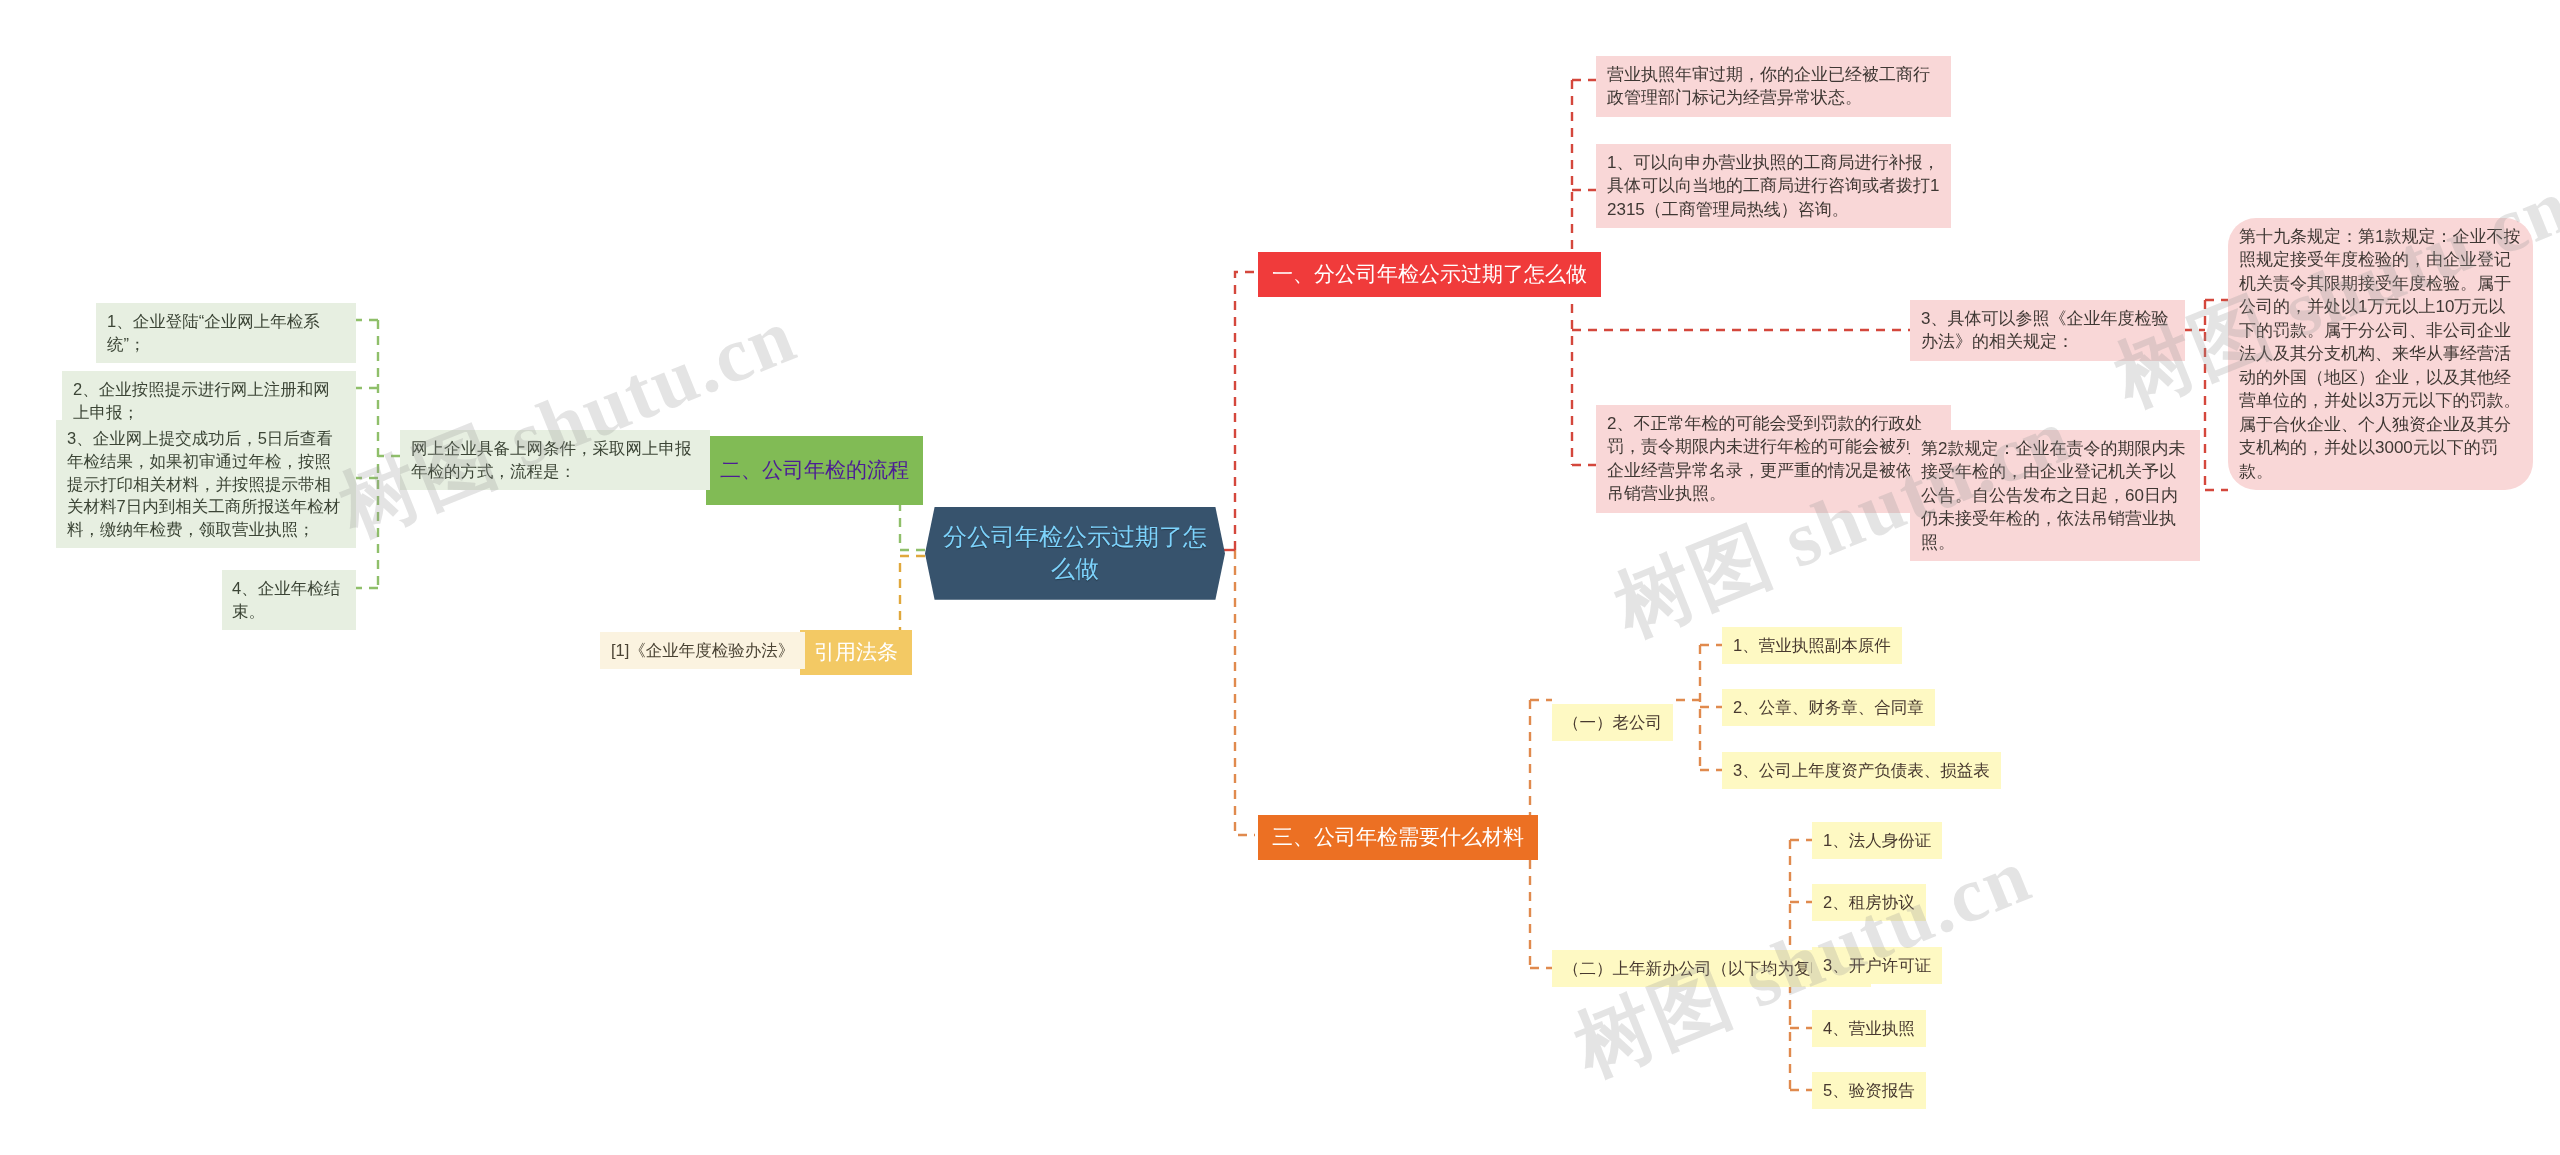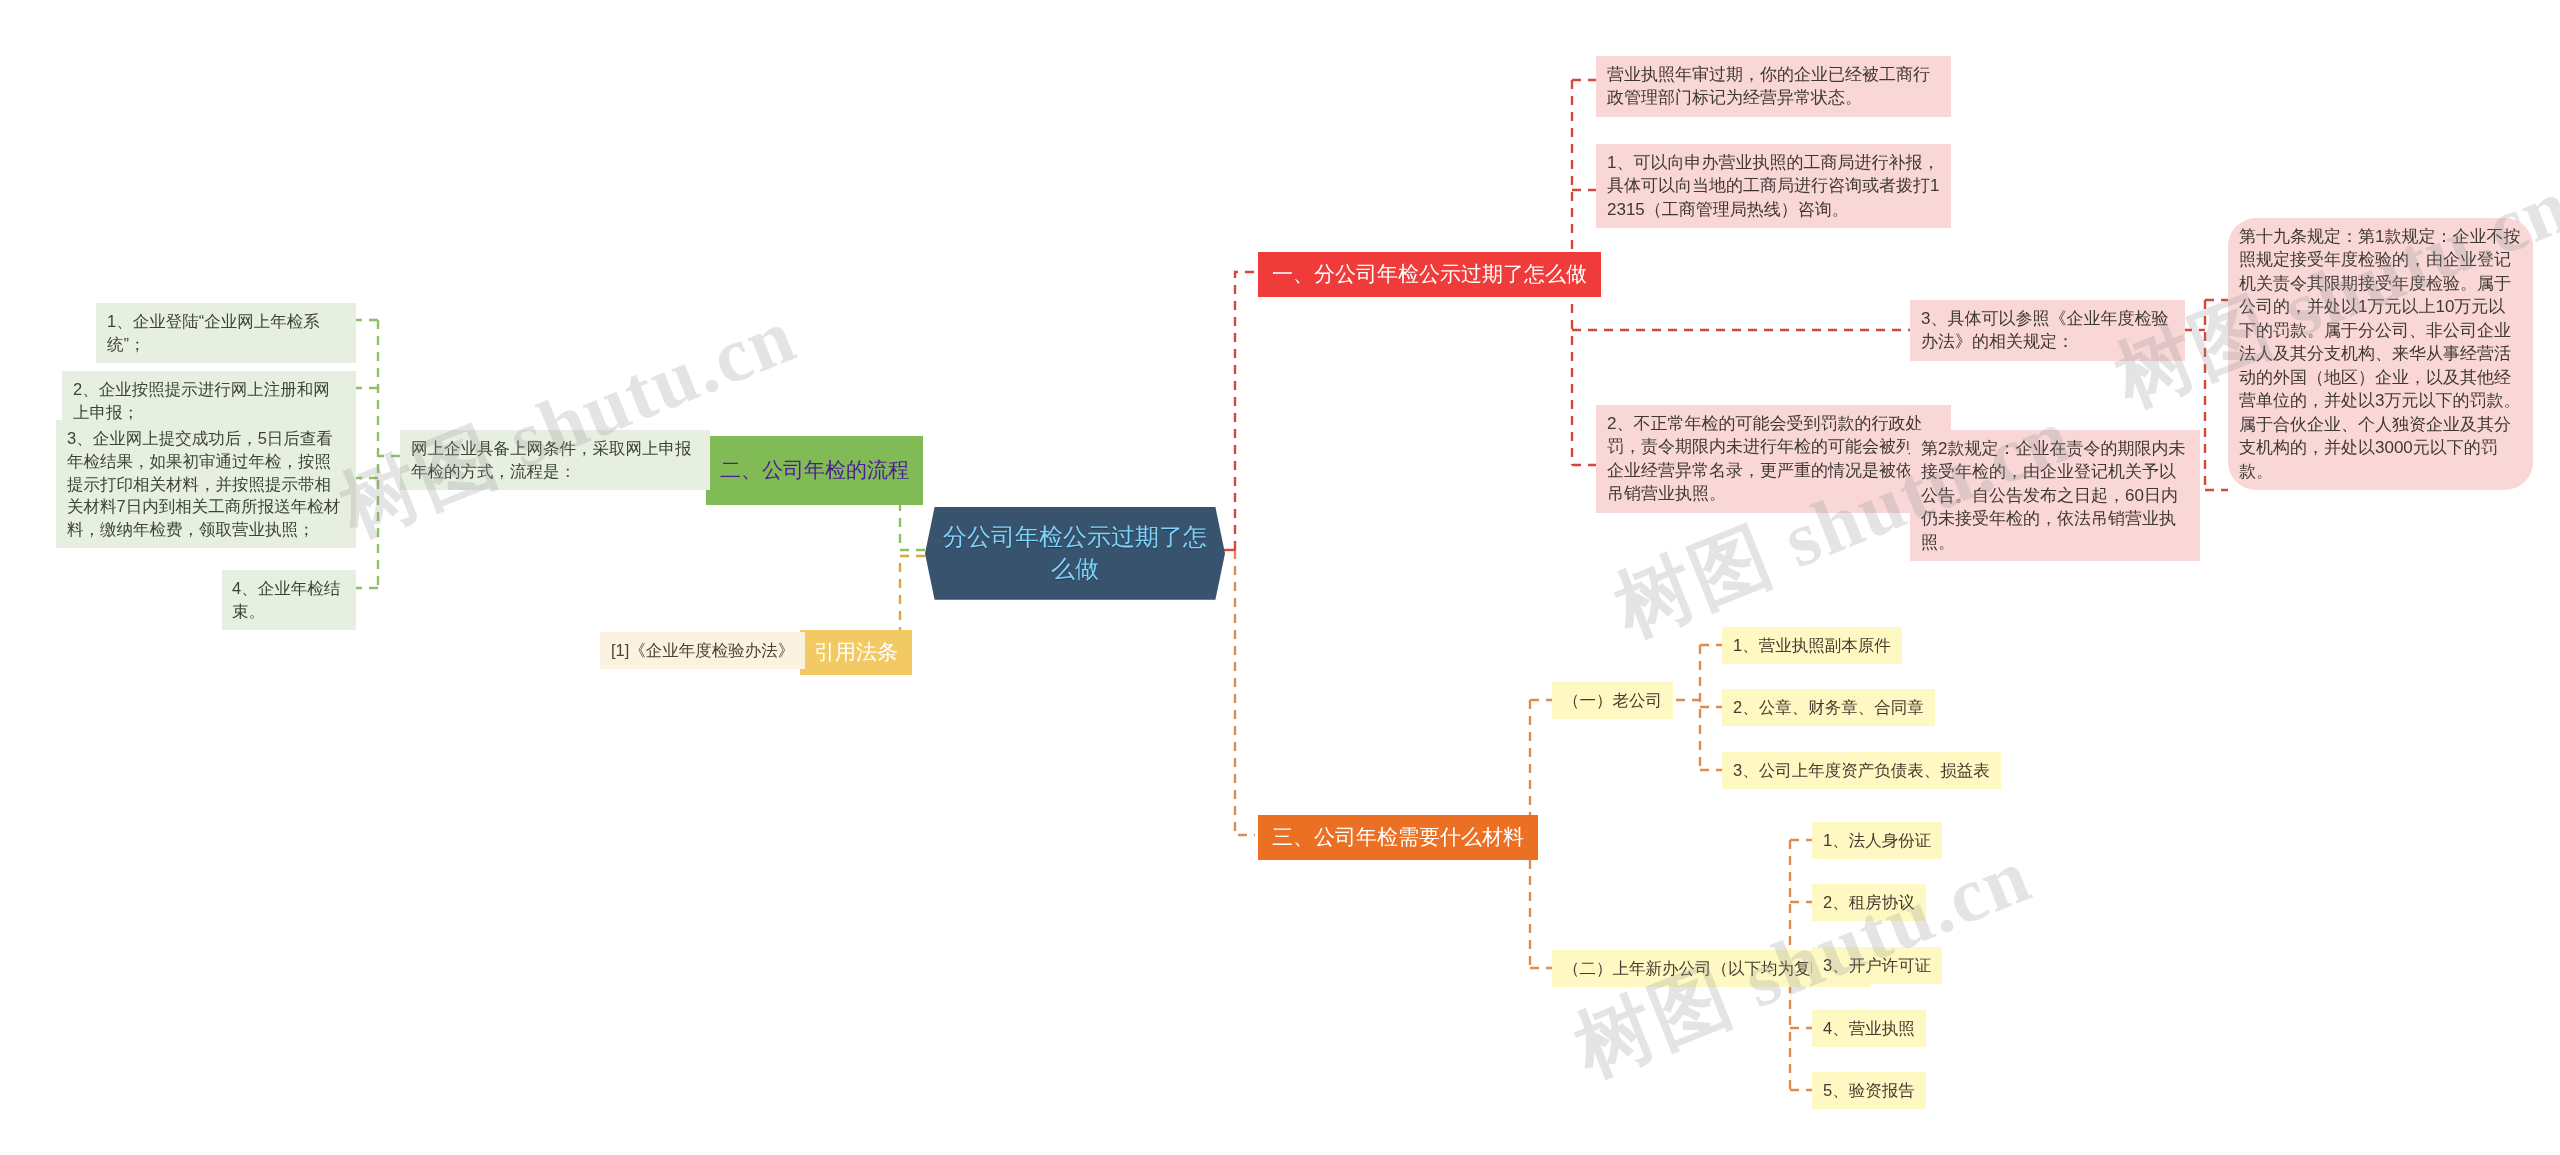--- a/index.html
+++ b/index.html
@@ -209,21 +209,21 @@
   <div class="node leaf-green" style="left:56px; top:420px; width:300px;">3、企业网上提交成功后，5日后查看年检结果，如果初审通过年检，按照提示打印相关材料，并按照提示带相关材料7日内到相关工商所报送年检材料，缴纳年检费，领取营业执照；</div>
 
   <div class="node leaf-green" style="left:222px; top:570px; width:134px;padding-left:10px;">4、企业年检结束。</div>
 
   <div class="node branch-amber" style="left:800px; top:630px;">引用法条</div>
 
   <div class="node leaf-cream" style="left:600px; top:632px;">[1]《企业年度检验办法》</div>
 
   <div class="node branch-orange" style="left:1258px; top:815px;">三、公司年检需要什么材料</div>
 
-  <div class="node leaf-peach" style="left:1552px; top:682px;">（一）老公司</div>
+  <div class="node leaf-peach" style="left:1552px; top:704px;">（一）老公司</div>
 
   <div class="node leaf-peach" style="left:1722px; top:627px;">1、营业执照副本原件</div>
 
   <div class="node leaf-peach" style="left:1722px; top:689px;">2、公章、财务章、合同章</div>
 
   <div class="node leaf-peach" style="left:1722px; top:752px;">3、公司上年度资产负债表、损益表</div>
 
   <div class="node leaf-peach" style="left:1552px; top:950px;">（二）上年新办公司（以下均为复印件）</div>
 
   <div class="node leaf-peach" style="left:1812px; top:822px;">1、法人身份证</div>

